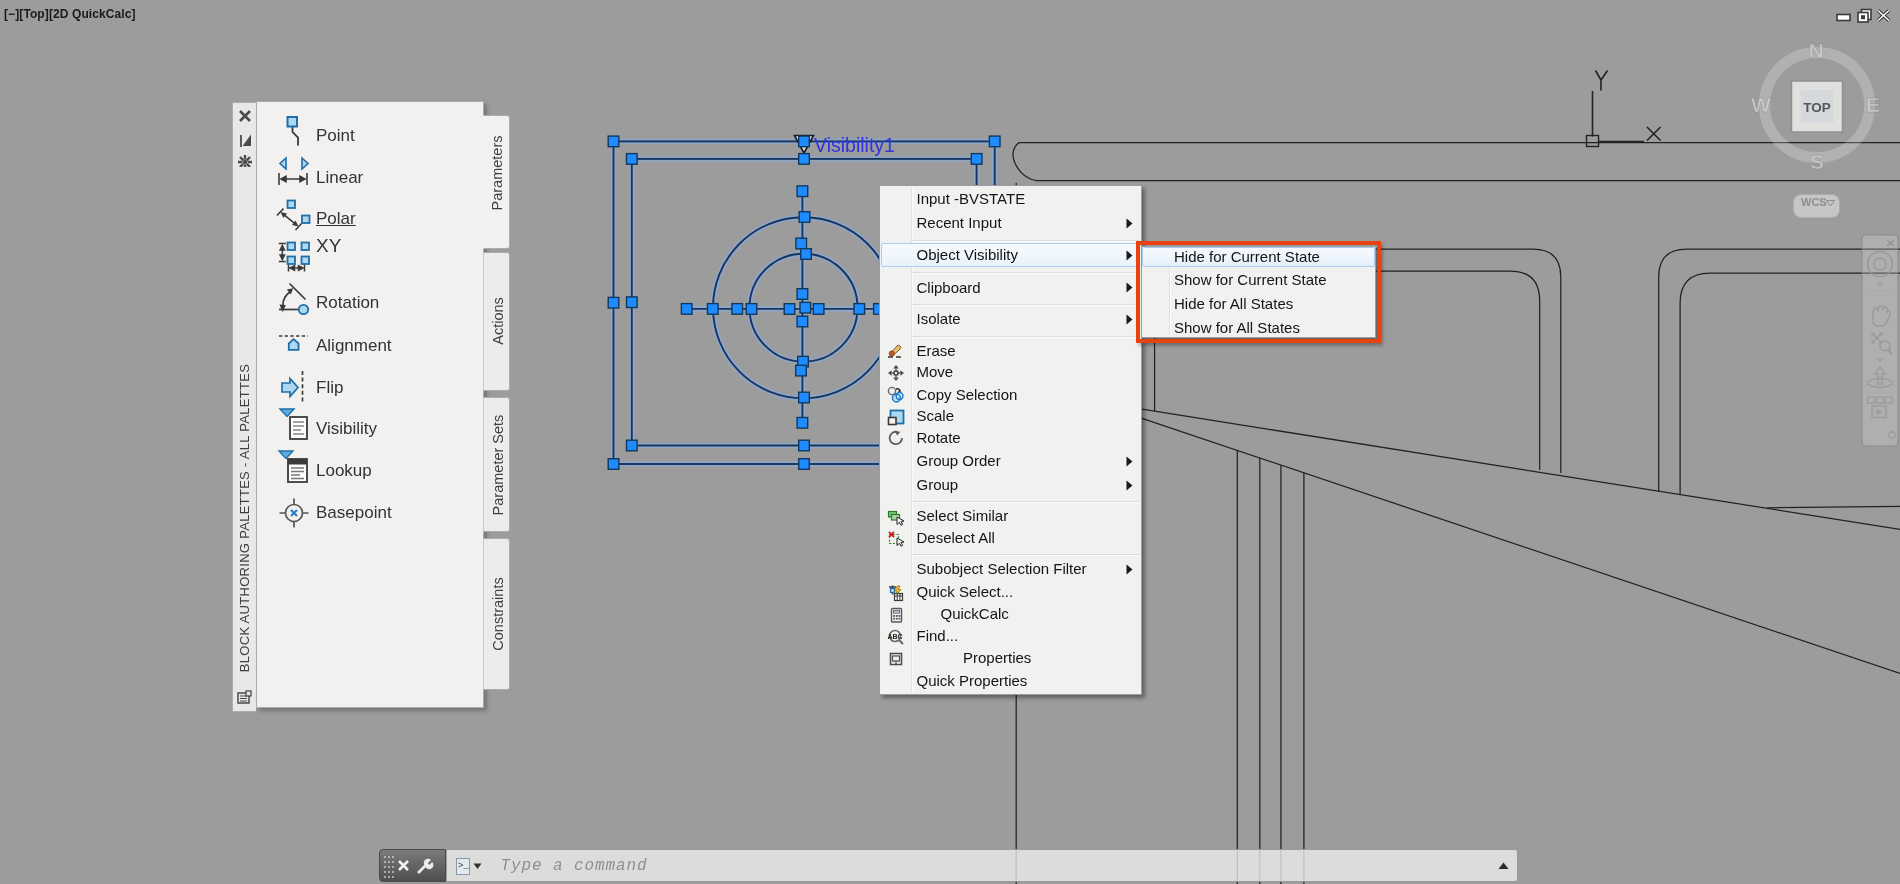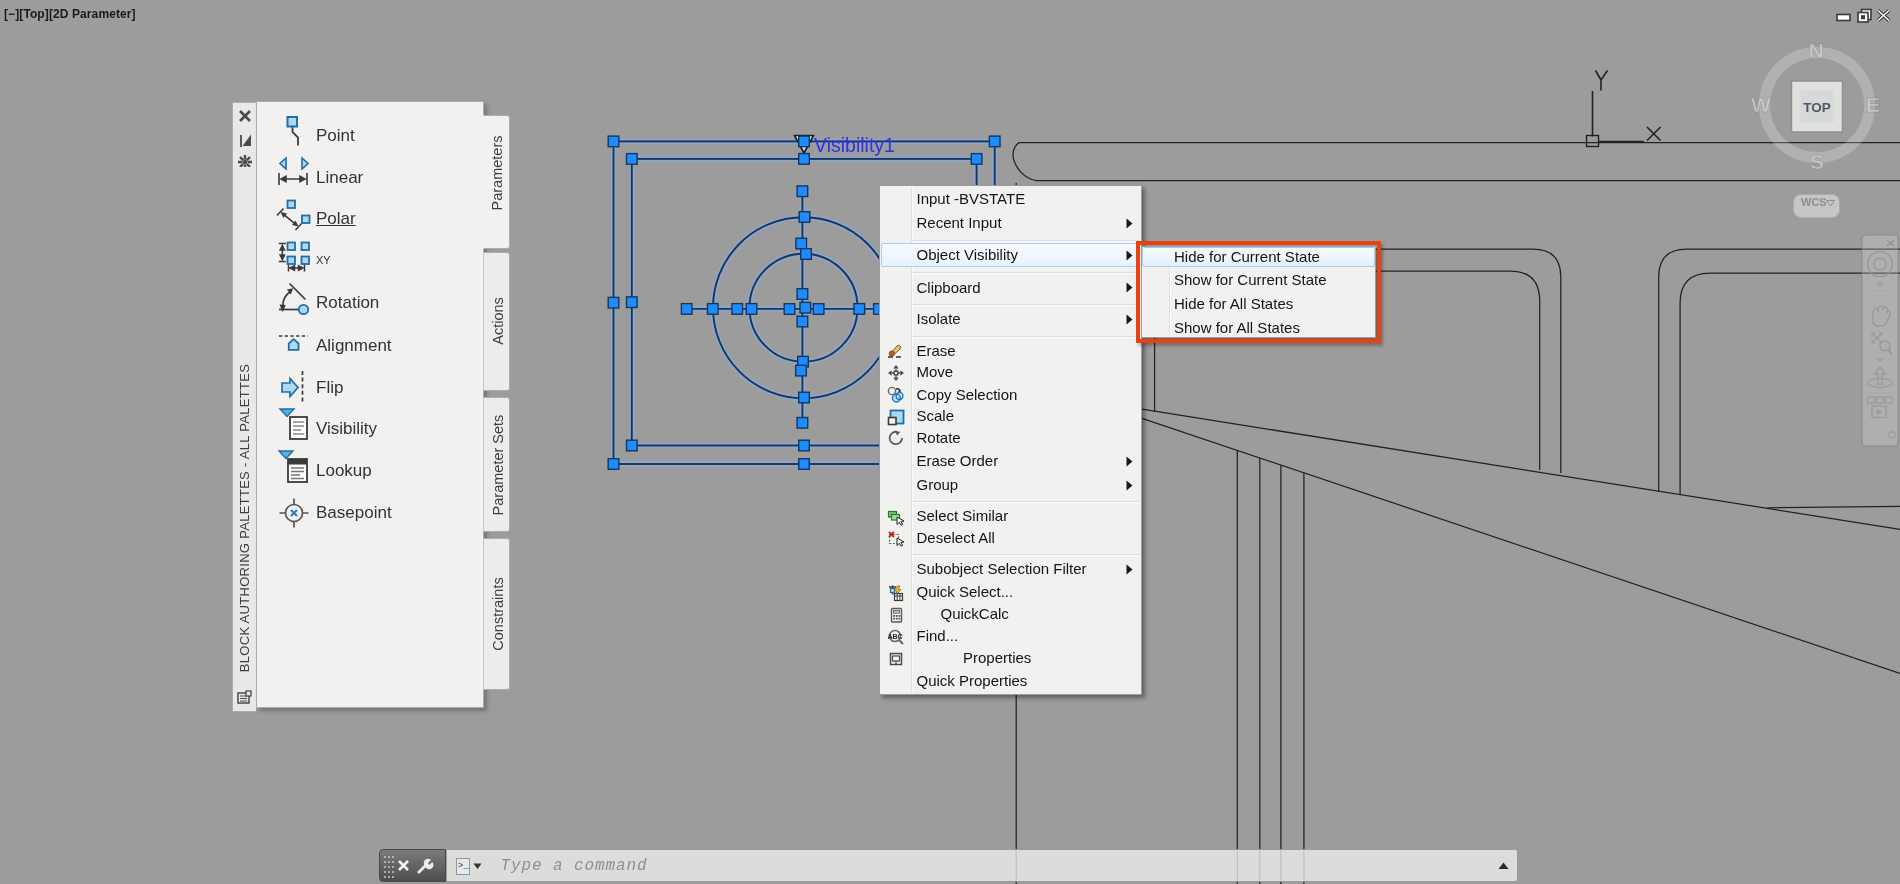--- a/index.html
+++ b/index.html
@@ -83,21 +83,21 @@
       <rect x="731.9" y="303.6" width="10.6" height="10.6"></rect>
       <rect x="746.2" y="303.6" width="10.6" height="10.6"></rect>
       <rect x="784.2" y="303.7" width="10.6" height="10.6"></rect>
       <rect x="813.3" y="303.7" width="10.6" height="10.6"></rect>
       <rect x="854.0" y="303.6" width="10.6" height="10.6"></rect>
       <rect x="873.6" y="303.6" width="10.6" height="10.6"></rect>
       <rect x="919.7" y="303.6" width="10.6" height="10.6"></rect>
     </g>
 <text x="814" y="151.5" font-size="19.5" fill="#3232E0" font-family="Liberation Sans, sans-serif">Visibility1</text>
 </svg>
-<div class="abs" style="left:4px;top:7px;font-size:12px;font-weight:bold;color:#1A1A1A;letter-spacing:0.1px;">[−][Top][2D Parameter]</div>
+<div class="abs" style="left:4px;top:7px;font-size:12px;font-weight:bold;color:#1A1A1A;letter-spacing:0.1px;">[−][Top][2D QuickCalc]</div>
 <svg class="abs" style="left:1830px;top:4px" width="66" height="22">
 <rect x="7" y="10.5" width="13" height="6" fill="#FDFDFD" stroke="#3A3A3A" stroke-width="1.6"></rect>
 <rect x="31.5" y="5.5" width="9.5" height="10" fill="#FDFDFD" stroke="#3A3A3A" stroke-width="1.6"></rect>
 <rect x="28" y="8.5" width="10" height="9.5" fill="#FDFDFD" stroke="#3A3A3A" stroke-width="1.6"></rect>
 <rect x="31" y="11.2" width="4" height="4" fill="#3A3A3A"></rect>
 <path d="M48,6.5 L59,16.5 M59,6.5 L48,16.5" stroke="#2B2B2B" stroke-width="3.4"></path>
 <path d="M48,6.5 L59,16.5 M59,6.5 L48,16.5" stroke="#FFFFFF" stroke-width="1.6"></path>
 </svg>
 <svg class="abs" style="left:1745px;top:35px" width="155" height="145">
 <circle cx="72" cy="70" r="52.5" fill="none" stroke="rgba(255,255,255,0.22)" stroke-width="11"></circle>
@@ -163,21 +163,21 @@
 <div class="vtext" style="left:497px;top:172.75px;font-size:14.5px;color:#3F3F3F;">Parameters</div>
 <div class="abs" style="left:483px;top:251.5px;width:27px;height:139.5px;background:#EDECEA;border:1px solid #ADACAA;border-left:1px solid #C8C7C5;border-top-right-radius:3px;border-bottom-right-radius:3px;"></div>
 <div class="vtext" style="left:498px;top:321.25px;font-size:14.5px;color:#3F3F3F;">Actions</div>
 <div class="abs" style="left:483px;top:397px;width:27px;height:135px;background:#EDECEA;border:1px solid #ADACAA;border-left:1px solid #C8C7C5;border-top-right-radius:3px;border-bottom-right-radius:3px;"></div>
 <div class="vtext" style="left:498px;top:464.5px;font-size:14.5px;color:#3F3F3F;">Parameter Sets</div>
 <div class="abs" style="left:483px;top:538px;width:27px;height:151.5px;background:#EDECEA;border:1px solid #ADACAA;border-left:1px solid #C8C7C5;border-top-right-radius:3px;border-bottom-right-radius:3px;"></div>
 <div class="vtext" style="left:498px;top:613.75px;font-size:14.5px;color:#3F3F3F;">Constraints</div>
 <div class="abs" style="left:316px;top:126px;font-size:17px;color:#333;">Point</div>
 <div class="abs" style="left:316px;top:167.5px;font-size:17px;color:#333;">Linear</div>
 <div class="abs" style="left:316px;top:209px;font-size:17px;color:#333;text-decoration:underline;">Polar</div>
-<div class="abs" style="left:316px;top:254px;font-size:11px;color:#333;">XY</div>
+<div class="abs" style="left:316px;top:235px;font-size:19px;color:#333;">XY</div>
 <div class="abs" style="left:316px;top:293px;font-size:17px;color:#333;">Rotation</div>
 <div class="abs" style="left:316px;top:335.5px;font-size:17px;color:#333;">Alignment</div>
 <div class="abs" style="left:316px;top:377.5px;font-size:17px;color:#333;">Flip</div>
 <div class="abs" style="left:316px;top:419px;font-size:17px;color:#333;">Visibility</div>
 <div class="abs" style="left:316px;top:461px;font-size:17px;color:#333;">Lookup</div>
 <div class="abs" style="left:316px;top:503px;font-size:17px;color:#333;">Basepoint</div>
 <svg class="abs" style="left:274px;top:112px" width="42" height="420">
 
 <g stroke="#3A3A3A" stroke-width="1.8" fill="none">
       <path d="M18.5,13 l0,7 l5.5,5.5 l0,8"></path>
@@ -269,21 +269,21 @@
   </svg>
 <div class="abs" style="left:916.5px;top:310.2px;font-size:15px;color:#141414;">Isolate</div>
 <svg class="abs" style="left:1126px;top:313.7px" width="7" height="11">
     <polygon points="0.5,0.5 6.5,5.5 0.5,10.5" fill="#1A1A1A"></polygon>
   </svg>
 <div class="abs" style="left:916.5px;top:341.7px;font-size:15px;color:#141414;">Erase</div>
 <div class="abs" style="left:916.5px;top:363.4px;font-size:15px;color:#141414;">Move</div>
 <div class="abs" style="left:916.5px;top:385.5px;font-size:15px;color:#141414;">Copy Selection</div>
 <div class="abs" style="left:916.5px;top:407.2px;font-size:15px;color:#141414;">Scale</div>
 <div class="abs" style="left:916.5px;top:428.9px;font-size:15px;color:#141414;">Rotate</div>
-<div class="abs" style="left:916.5px;top:452.0px;font-size:15px;color:#141414;">Erase Order</div>
+<div class="abs" style="left:916.5px;top:452.0px;font-size:15px;color:#141414;">Group Order</div>
 <svg class="abs" style="left:1126px;top:455.5px" width="7" height="11">
     <polygon points="0.5,0.5 6.5,5.5 0.5,10.5" fill="#1A1A1A"></polygon>
   </svg>
 <div class="abs" style="left:916.5px;top:476.2px;font-size:15px;color:#141414;">Group</div>
 <svg class="abs" style="left:1126px;top:479.7px" width="7" height="11">
     <polygon points="0.5,0.5 6.5,5.5 0.5,10.5" fill="#1A1A1A"></polygon>
   </svg>
 <div class="abs" style="left:916.5px;top:507.4px;font-size:15px;color:#141414;">Select Similar</div>
 <div class="abs" style="left:916.5px;top:529.4px;font-size:15px;color:#141414;">Deselect All</div>
 <div class="abs" style="left:916.5px;top:560.2px;font-size:15px;color:#141414;">Subobject Selection Filter</div>

